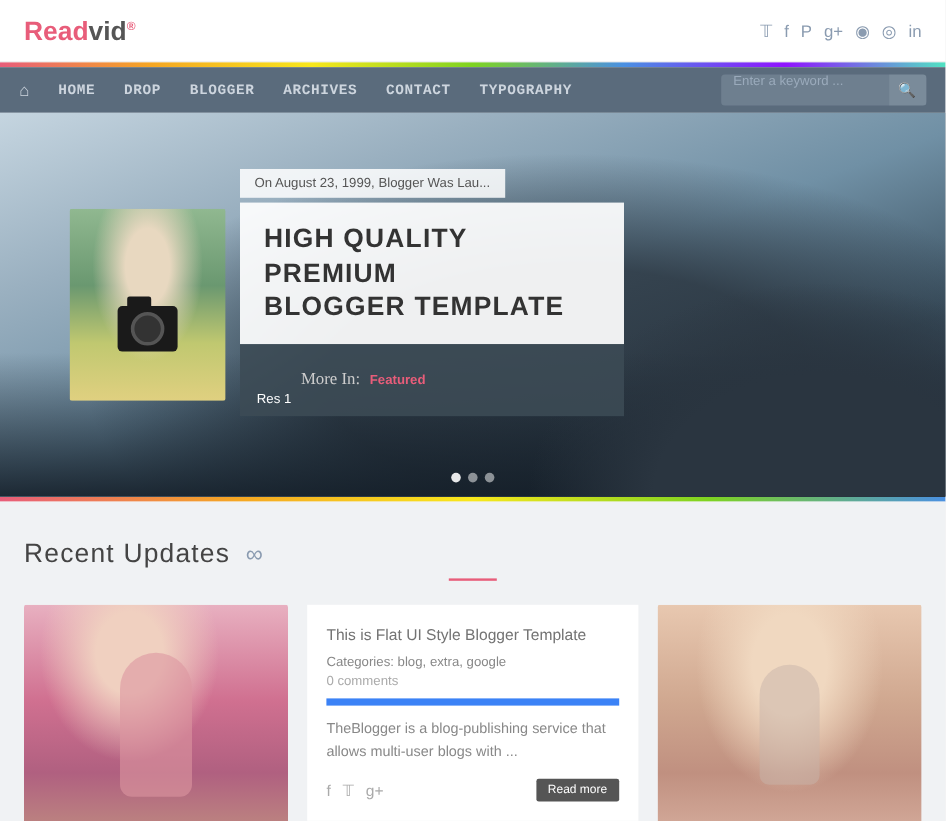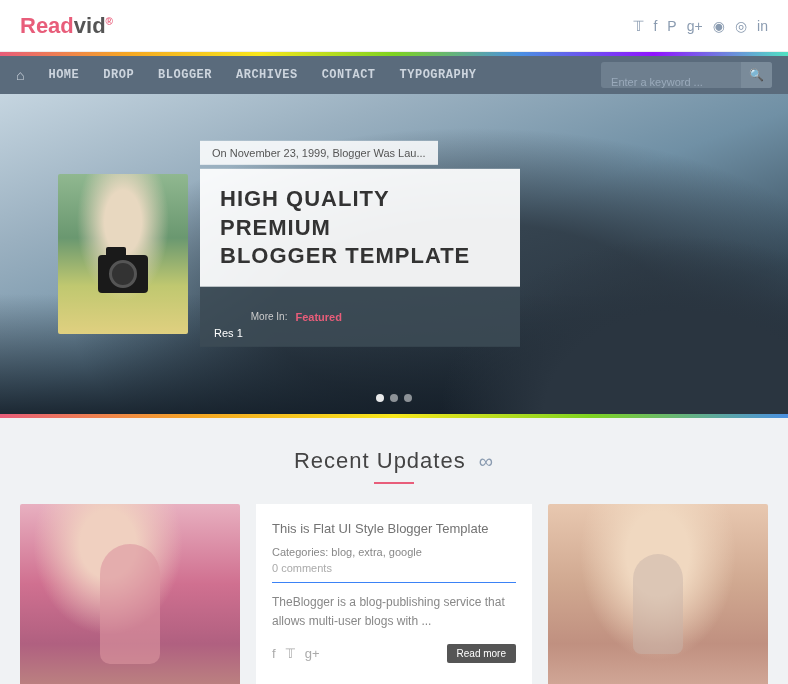--- a/index.html
+++ b/index.html
@@ -64,21 +64,21 @@
       cursor: pointer;
       height: 26px;
       display: flex;
       align-items: center;
       letter-spacing: 0.5px;
       font-family: Liberation Mono, monospace;
     }
     .nav-search {
       margin-left: auto;
       display: flex;
-      align-items: flex-end;
+      align-items: flex-start;
       background: #6e7f8f;
       border-radius: 3px;
       overflow: hidden;
       height: 26px;
     }
     .nav-search input {
       background: transparent;
       border: none;
       outline: none;
       color: #cdd5de;
@@ -227,21 +227,22 @@
       color: #ccc;
       font-size: 11px;
       margin-top: 32px;
     }
     .hero-res span {
       color: #fff;
       font-size: 11px;
     }
     .hero-more {
       color: #ccc;
-      font-size: 10px;
+      font-size: 14px;
+      font-family: Liberation Serif, serif;
     }
     .hero-more-link {
       color: #e85d7a;
       font-size: 11px;
       font-weight: bold;
       text-align: right;
     }
 
     
     .slider-dots {
@@ -265,21 +266,21 @@
       height: 4px;
       background: linear-gradient(to right, #e85d7a 0%, #f5a623 25%, #f8e71c 50%, #7ed321 75%, #4a90e2 100%);
     }
 
     
     .recent-section {
       background: #f0f2f4;
       padding: 30px 20px 20px;
     }
     .recent-header {
-      text-align: center;
+      text-align: left;
       margin-bottom: 20px;
     }
     .recent-title {
       font-size: 22px;
       color: #444;
       font-weight: 300;
       letter-spacing: 1px;
     }
     .recent-title-inf {
       color: #8a9bb0;
@@ -340,21 +341,21 @@
     }
     .card-categories {
       font-size: 11px;
       color: #888;
       margin-bottom: 4px;
     }
     .card-comments {
       font-size: 11px;
       color: #aaa;
       margin-bottom: 10px;
-      border-bottom: 1px solid #3b82f6;
+      border-bottom: 6px solid #3b82f6;
       padding-bottom: 8px;
     }
     .card-excerpt {
       font-size: 12px;
       color: #888;
       line-height: 1.6;
       margin-bottom: 12px;
     }
     .card-footer {
       display: flex;
@@ -438,21 +439,21 @@
   <div class="hero-bg"></div>
   <div class="hero-rocks"></div>
 
   <div class="hero-photo">
     <div class="hero-photo-inner">
       <div class="camera-shape"></div>
     </div>
   </div>
 
   <div class="hero-content">
-    <div class="hero-subtitle-bar">On November 23, 1999, Blogger Was Lau...</div>
+    <div class="hero-subtitle-bar">On August 23, 1999, Blogger Was Lau...</div>
     <div class="hero-title-card">
       <div class="hero-title">
         <span>HIGH QUALITY PREMIUM</span><br>
         <span>BLOGGER TEMPLATE</span>
       </div>
     </div>
     <div class="hero-meta-bar">
       <span class="hero-res">
         <span>Res</span>&nbsp;<span>1</span>
       </span>

